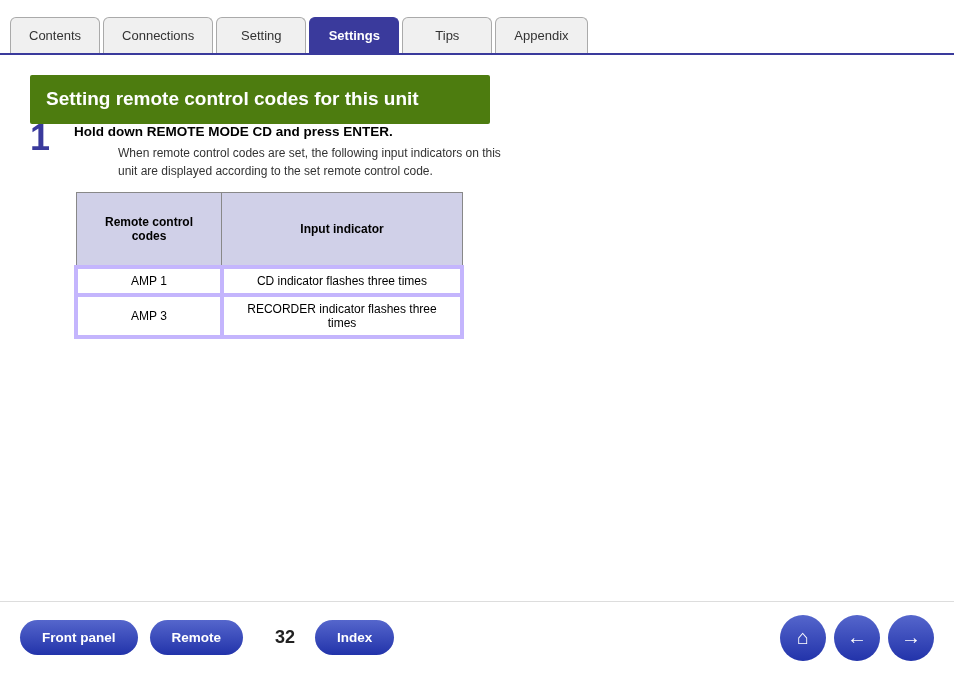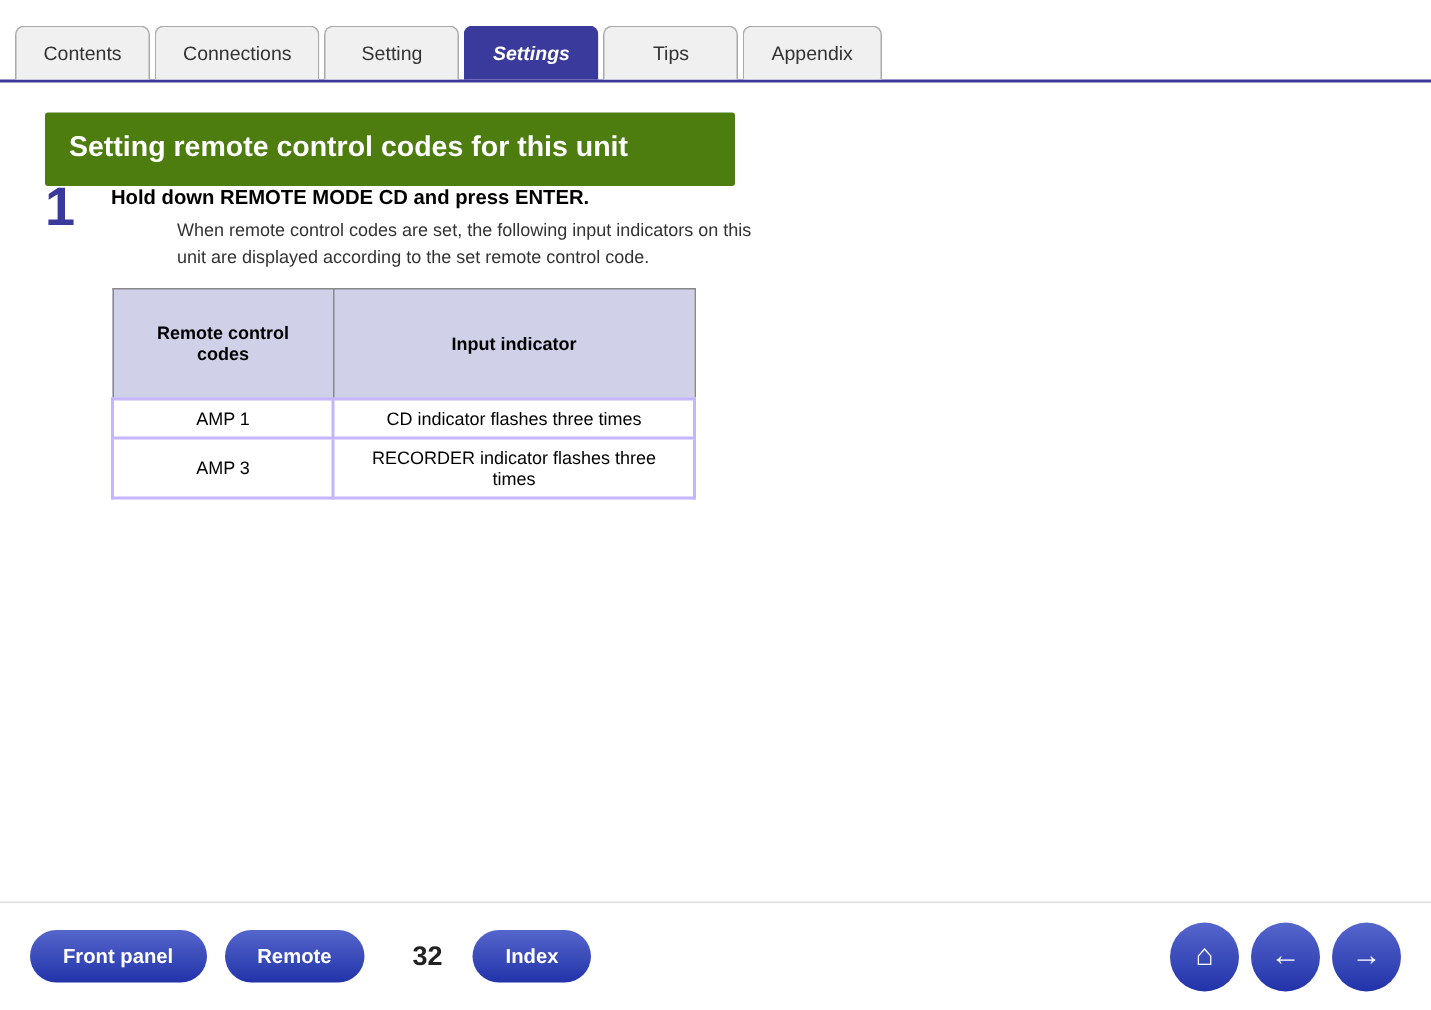--- a/index.html
+++ b/index.html
@@ -36,21 +36,20 @@
       min-width: 90px;
       position: relative;
       bottom: 0;
     }
     .nav-tab.active {
       background: #3a3a9c;
       color: #fff;
       border-color: #3a3a9c;
       font-weight: bold;
       z-index: 2;
-      font-style: italic;
     }
 
     
     .main-content {
       padding: 20px 30px 80px 30px;
       height: calc(673px - 55px);
       overflow-y: auto;
     }
 
     
@@ -104,21 +103,21 @@
     }
     .remote-table th {
       background: #d0d0e8;
       border: 1px solid #888;
       padding: 22px 12px;
       text-align: center;
       font-weight: bold;
       font-size: 12px;
     }
     .remote-table td {
-      border: 2px solid #c4b5fd;
+      border: 4px solid #c4b5fd;
       padding: 5px 12px;
       text-align: center;
       font-size: 12px;
     }
 
     
     .bottom-nav {
       position: absolute;
       bottom: 0;
       left: 0;

